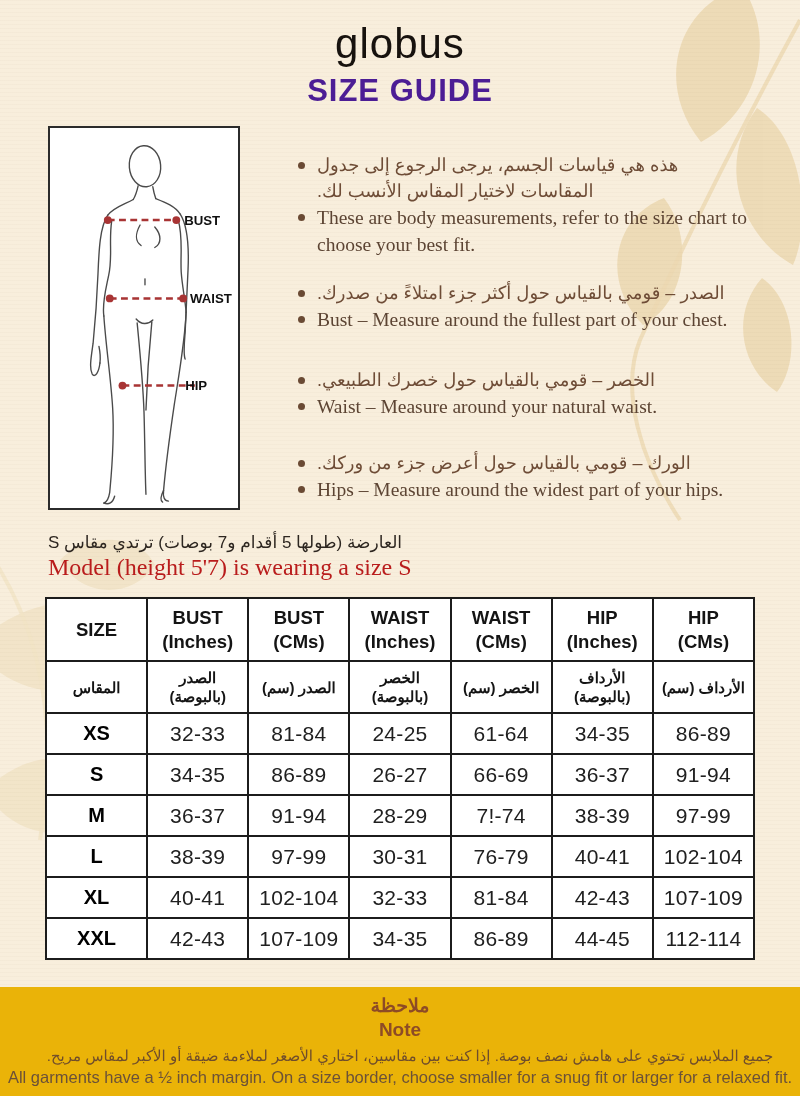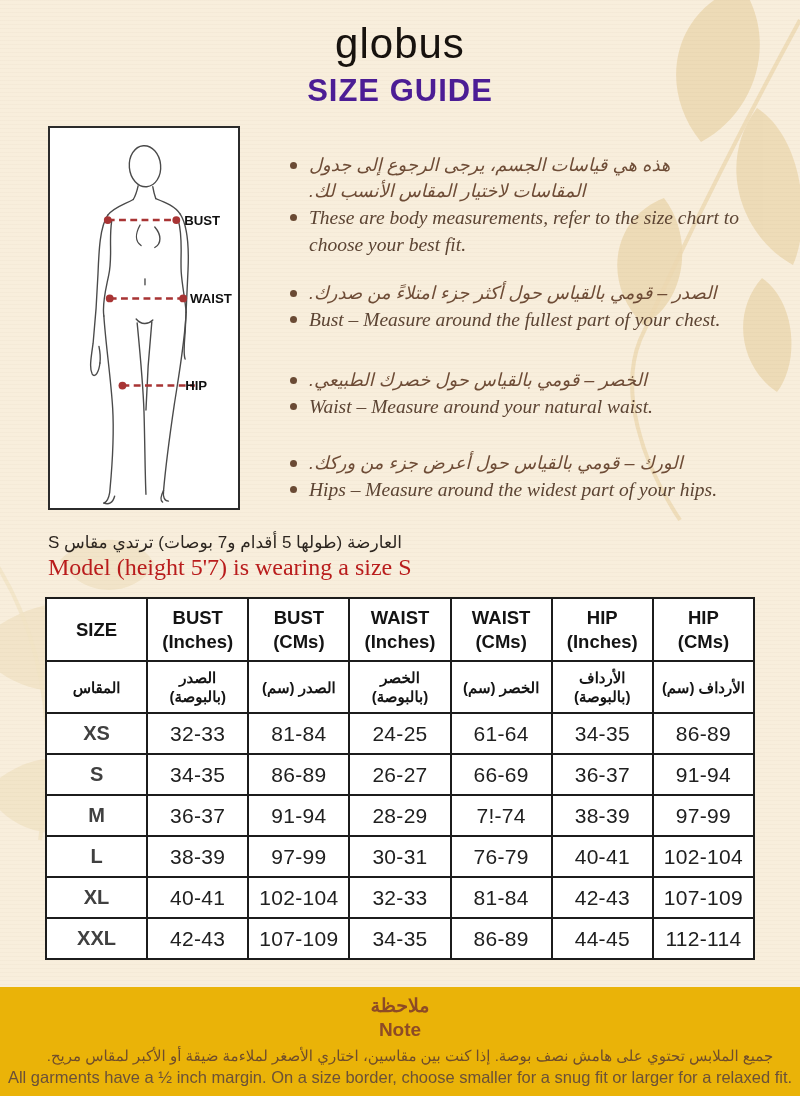--- a/index.html
+++ b/index.html
@@ -25,21 +25,21 @@
   }
 
   .figure-box {
     position:absolute; left:48px; top:126px; width:192px; height:384px;
     background:#ffffff; border:2px solid #2b2b2b; box-sizing:border-box;
   }
   .figure-box svg { display:block; width:100%; height:100%; }
   .m-label { font-size:13.5px; font-weight:700; fill:#101010; font-family:"Liberation Sans", sans-serif; }
 
   .bullets { position:absolute; left:286px; top:0; width:452px; }
-  .b-group { position:absolute; left:4px; width:100%;font-style:italic; }
+  .b-group { position:absolute; left:12px; width:100%; }
   .b-row { display:flex; align-items:flex-start; }
   .b-dot { flex:none; width:7px; height:7px; border-radius:50%; background:#6a4a34; margin:10px 12px 0 0; }
   .ar-text {
     font-size:18px; line-height:26px; color:#6e4c36;
     direction:rtl; text-align:left; width:100%;
   }
   .en-text {
     font-family:"Liberation Serif", serif;
     font-size:19.5px; line-height:27px; color:#5c4433;
   }
@@ -55,21 +55,21 @@
   .size-table td {
     border:2px solid #1c1c1c; text-align:center; vertical-align:middle;
     padding:0; background:#ffffff; overflow:hidden;
   }
   tr.hdr-en { height:63px; }
   tr.hdr-ar { height:52px; }
   tr.data-row { height:41px; }
   .th-en { font-size:18.5px; font-weight:700; color:#141414; line-height:24px; }
   .th-ar { font-size:15px; font-weight:700; color:#141414; direction:rtl; line-height:19px; }
   .th-en div:empty, .th-ar div:empty { display:none; }
-  .size-cell { font-weight:700; font-size:20px; color:#404040; }
+  .size-cell { font-weight:700; font-size:20px; color:#000000; }
   .data-cell { font-size:21px; font-weight:500; color:#202020; letter-spacing:0.3px; }
 
   .footer {
     position:absolute; left:0; top:987px; width:800px; height:109px;
     background:#eab308; text-align:center;
   }
   .f-title-ar { padding-top:7px; font-size:19px; font-weight:700; color:#8d4b26; direction:rtl; line-height:24px; }
   .f-title-en { font-size:19px; font-weight:700; color:#8d4b26; line-height:24px; }
   .f-body-ar { margin-top:3px; font-size:15px; color:#6f4d2c; direction:rtl; line-height:21px;padding-left:20px; }
   .f-body-en { font-size:16.5px; color:#6b5138; line-height:22px; }

